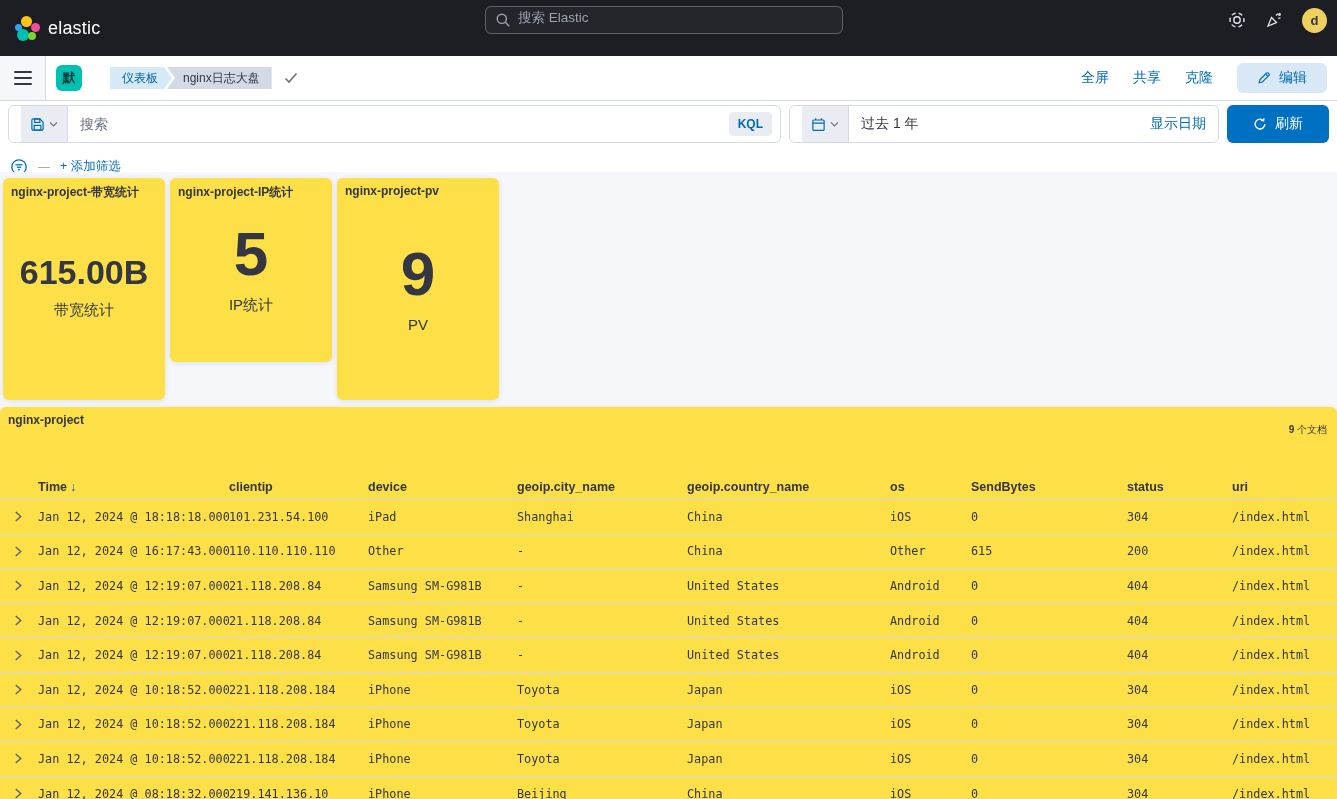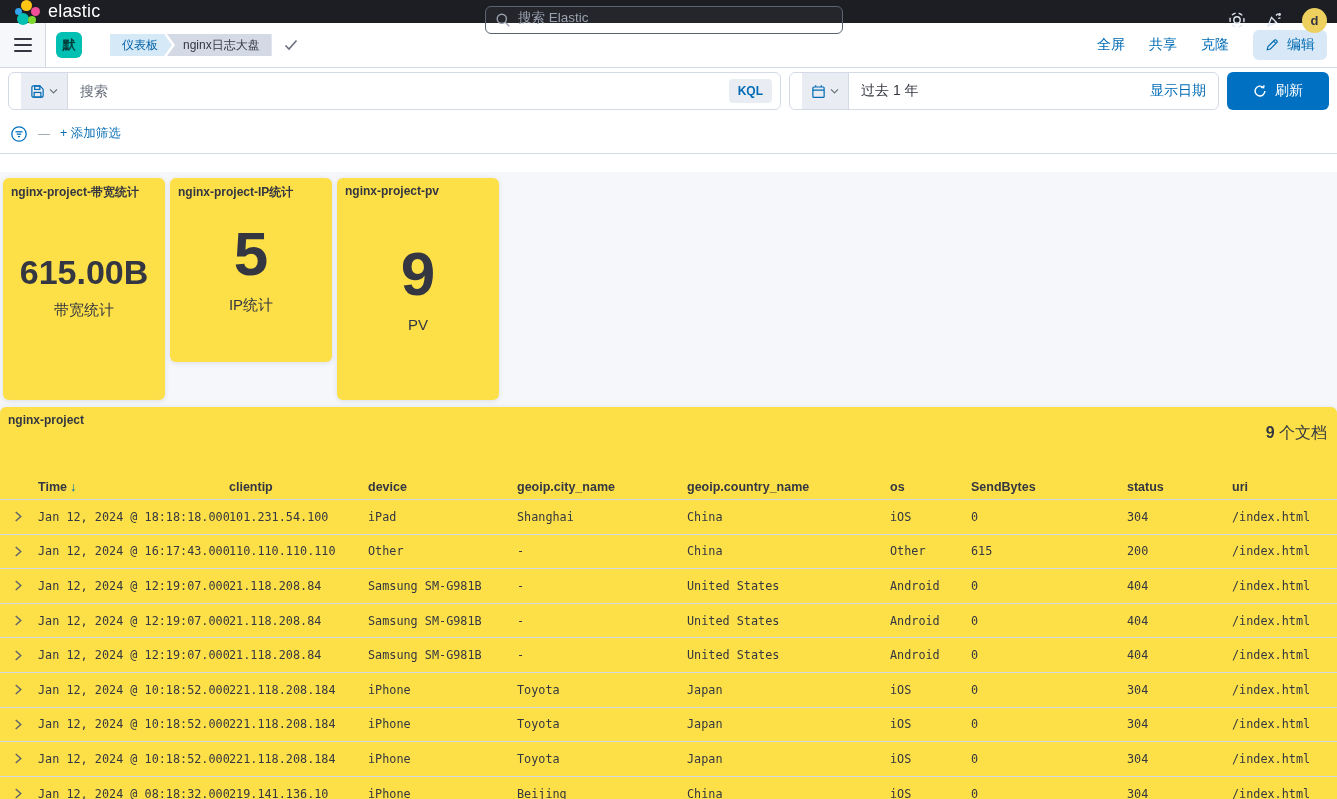--- a/index.html
+++ b/index.html
@@ -1,21 +1,21 @@
 <!DOCTYPE html>
 <html><head>
 <meta charset="utf-8">
 <style>
   * { margin:0; padding:0; box-sizing:border-box; }
   html,body { width:1337px; height:799px; overflow:hidden; }
   body { font-family:"Liberation Sans", sans-serif; background:#fff; color:#343741; }
   .app { position:relative; width:1337px; height:799px; }
 
   
-  .top-header { height:23px; background:#1d1e24; display:flex; align-items:center; padding:0 10px; }
+  .top-header { height:56px; background:#1d1e24; display:flex; align-items:center; padding:0 10px; }
   .logo { display:flex; align-items:center; gap:8px; margin-left:4px; }
   .logo-mark { position:relative; width:26px; height:26px; }
   .logo-mark i { position:absolute; border-radius:50%; }
   .lm-yellow { width:11px; height:11px; left:7px; top:1px;  background:#fec514; }
   .lm-pink   { width:9px;  height:9px;  left:17px; top:8px; background:#f04e98; }
   .lm-blue   { width:7px;  height:7px;  left:1px;  top:9px; background:#36a2ef; }
   .lm-teal   { width:12px; height:12px; left:3px;  top:14px; background:#00bfb3; }
   .lm-green  { width:8px;  height:8px;  left:14px; top:17px; background:#7dd52f; }
   .logo-text { color:#fff; font-size:18px; font-weight:500; letter-spacing:.2px; }
   .global-search-wrap { position:absolute; left:485px; top:6px; width:358px; height:28px; }
@@ -32,21 +32,21 @@
   .hamburger { display:flex; flex-direction:column; gap:3.5px; }
   .hamburger span { width:18px; height:2.2px; background:#343741; border-radius:1px; }
   .space-badge { width:26px; height:26px; margin-left:10px; border-radius:6px; background:#00bfb3; color:rgba(0,0,0,0.68); font-size:13px; font-weight:700; display:flex; align-items:center; justify-content:center; cursor:pointer; }
   .breadcrumbs { display:flex; align-items:center; margin-left:28px; }
   .crumb { font-size:12px; line-height:20px; padding:1px 0; cursor:pointer; }
   .crumb1 { background:#d6e9f7; color:#0061a6; padding:1px 14px 1px 12px; clip-path:polygon(0 0, calc(100% - 8px) 0, 100% 50%, calc(100% - 8px) 100%, 0 100%); }
   .crumb2 { background:#d3dae6; color:#343741; padding:1px 12px 1px 16px; margin-left:-5px; clip-path:polygon(0 0, 100% 0, 100% 100%, 0 100%, 8px 50%); }
   .crumb-check { width:14px; height:14px; color:#69707d; margin-left:12px; cursor:pointer; }
   .tb2-right { margin-left:auto; display:flex; align-items:center; gap:24px; padding-right:10px; }
   .tb2-link { color:#006bb4; font-size:14px; cursor:pointer; text-decoration:none; }
-  .edit-btn { display:flex; align-items:center; gap:8px; background:#d9e8f6; color:#006bb4; font-size:14px; padding:6px 12px; border:none; border-radius:6px; cursor:pointer; font-family:inherit; }
+  .edit-btn { display:flex; align-items:center; gap:8px; background:#d9e8f6; color:#006bb4; font-size:14px; padding:6px 20px; border:none; border-radius:6px; cursor:pointer; font-family:inherit; }
   .edit-btn svg { width:14px; height:14px; }
 
   
   .querybar { height:46px; display:flex; align-items:center; padding:0 8px; gap:8px; background:#fff; }
   .input-group { display:flex; align-items:center; height:38px; border:1px solid #d3dae6; border-radius:6px; overflow:hidden; background:#fff;padding-left:12px; }
   .qb-search { flex:1; }
   .addon { height:100%; background:#e9edf3; display:flex; align-items:center; justify-content:center; gap:4px; padding:0 9px; border-right:1px solid #d3dae6; cursor:pointer; color:#006bb4; }
   .addon svg.main { width:15px; height:15px; }
   .addon svg.chev { width:9px; height:7px; color:#69707d; }
   .qb-input { flex:1; border:none; outline:none; font-size:14px; color:#343741; padding:0 12px; font-family:inherit; }
@@ -72,21 +72,21 @@
   .metric-card-2 { left:170px; top:6px; width:162px; height:184px; }
   .metric-card-3 { left:337px; top:6px; width:162px; height:222px; }
   .metric-center { position:absolute; left:0; right:0; top:50%; transform:translateY(-52%); text-align:center; }
   .metric-value { font-weight:700; color:#343741; line-height:1.05; }
   .mv-lg { font-size:34px; }
   .mv-xl { font-size:62px; }
   .metric-label { font-size:15px; color:#343741; margin-top:10px; }
 
   
   .table-panel { left:0px; top:235px; right:0; height:400px; border-radius:6px 6px 0 0; }
-  .doc-count { position:absolute; right:10px; top:16px; font-size:16px; color:#343741; }
+  .doc-count { position:absolute; right:10px; top:16px; font-size:10px; color:#343741; }
   .doc-count b { font-weight:700; }
   .tgrid { display:grid; grid-template-columns:38px 191px 139px 149px 170px 203px 81px 156px 105px 1fr; align-items:center; }
   .thead { margin-top:48px; height:25px; border-bottom:1px solid #cfd7e2; font-size:12.5px; font-weight:700; color:#343741; }
   .sort-arrow { color:#006bb4; font-weight:400; margin-left:3px; }
   .trow { height:34.6px; border-bottom:1px solid #d3dae6; font-family:"DejaVu Sans Mono", monospace; font-size:11.8px; color:#343741; cursor:pointer; }
   .trow .cell { overflow:hidden; white-space:nowrap; }
   .c-expand { padding-left:13px; color:#5a606b; display:flex; align-items:center; }
   .c-expand svg { width:11px; height:11px; }
 </style>
 </head>

